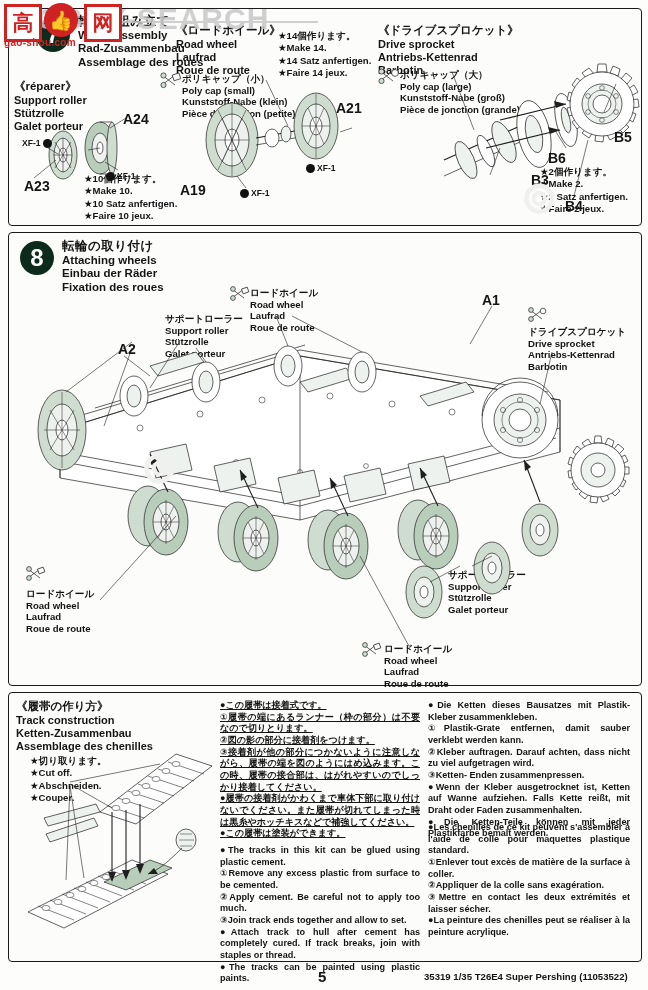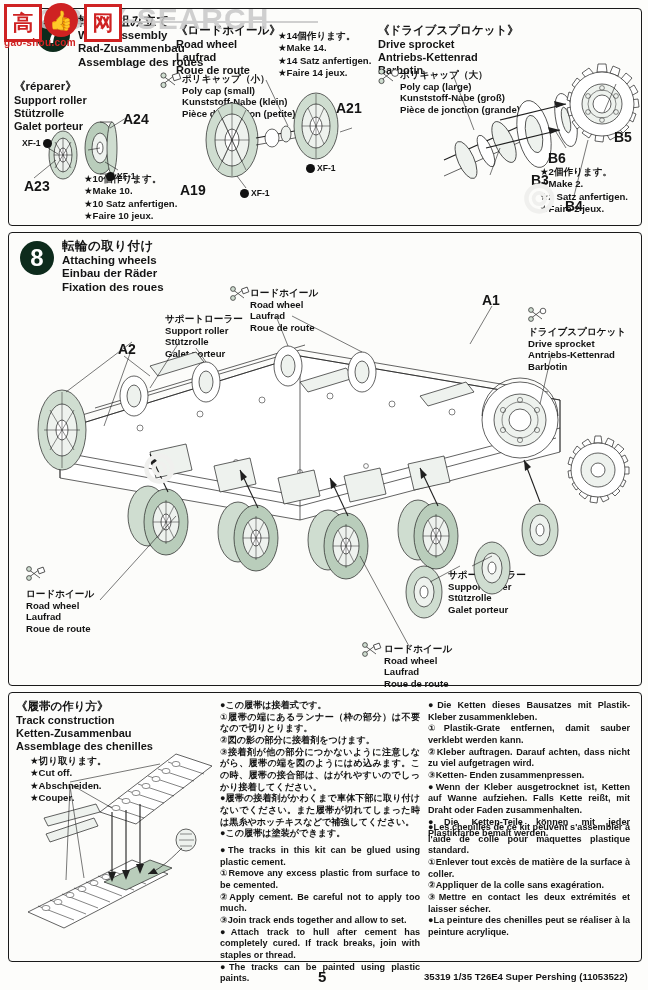--- a/index.html
+++ b/index.html
@@ -640,21 +640,21 @@
 
       <g>
         <path class="lead" d="M70 90 L160 72"></path>
         <path class="lead" d="M70 92 L112 116"></path>
         <path class="lead" d="M70 94 L66 188"></path>
         <path class="lead" d="M70 94 L84 186"></path>
       </g>
     </g>
   </svg>
 
-  <div class="col" style="left:220px;top:700px;width:200px;">
+  <div class="col" style="left:220px;top:700px;width:200px;text-decoration:underline;">
     <p>●この履帯は接着式です。</p>
     <p>①履帯の端にあるランナー（枠の部分）は不要なので切りとります。</p>
     <p>②図の影の部分に接着剤をつけます。</p>
     <p>③接着剤が他の部分につかないように注意しながら、履帯の端を図のようにはめ込みます。この時、履帯の接合部は、はがれやすいのでしっかり接着してください。</p>
     <p>●履帯の接着剤がかわくまで車体下部に取り付けないでください。また履帯が切れてしまった時は黒糸やホッチキスなどで補強してください。</p>
     <p>●この履帯は塗装ができます。</p>
   </div>
 
   <div class="col" style="left:220px;top:845px;width:200px;">
     <p>●The tracks in this kit can be glued using plastic cement.</p>

